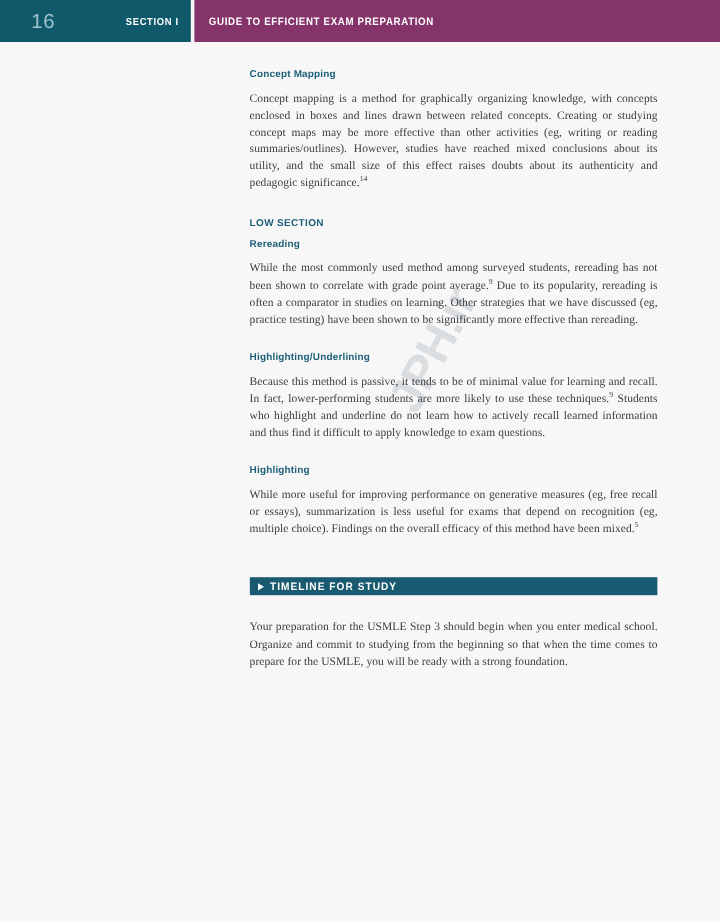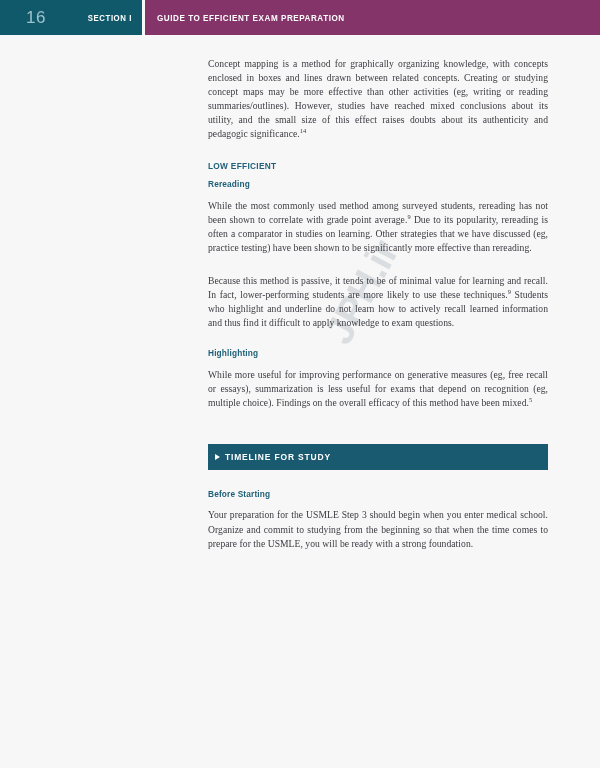--- a/index.html
+++ b/index.html
@@ -19,21 +19,21 @@
   .page-header {
     position: absolute;
     top: 0;
     left: 0;
     width: 600px;
     height: 35px;
     display: flex;
     align-items: stretch;
   }
   .header-left {
-    width: 142px;
+    width: 159px;
     background: #10596b;
     display: flex;
     align-items: center;
     position: relative;
     box-sizing: border-box;
   }
   .page-number {
     color: #9dc3cc;
     font-size: 17px;
     font-weight: 400;
@@ -118,21 +118,21 @@
     vertical-align: super;
     line-height: 0;
   }
 
   .gap-lg { margin-bottom: 27px; }
   .gap-xl { margin-bottom: 31px; }
 
   
   .banner {
     background: #1a5a70;
-    height: 26px;
+    height: 15px;
     display: flex;
     align-items: center;
     padding-left: 7px;
     margin: 0 0 20px 0;
     box-sizing: border-box;
   }
   .banner-arrow {
     width: 0;
     height: 0;
     border-top: 3.6px solid transparent;
@@ -179,34 +179,35 @@
   <div class="header-divider"></div>
   <div class="header-right">
     <span class="header-title">GUIDE TO EFFICIENT EXAM PREPARATION</span>
   </div>
 </div>
 
 <div class="watermark">JPH.ir</div>
 
 <div class="content">
 
+  <h3 class="sub-head">Concept Mapping</h3>
   <p class="body gap-lg"><span>Concept mapping is a method for graphically organizing knowledge, with concepts enclosed in boxes and lines drawn between related concepts. Creating or studying concept maps may be more effective than other activities (eg, writing or reading summaries/outlines). However, studies have reached mixed conclusions about its utility, and the small size of this effect raises doubts about its authenticity and pedagogic significance.</span><sup>14</sup></p>
 
-  <h4 class="section-caps" style="margin-top:0;">LOW EFFICIENT</h4>
+  <h4 class="section-caps" style="margin-top:0;">LOW SECTION</h4>
 
   <h3 class="sub-head" style="margin-top:0;">Rereading</h3>
   <p class="body gap-xl"><span>While the most commonly used method among surveyed students, rereading has not been shown to correlate with grade point average.</span><sup>9</sup><span> Due to its popularity, rereading is often a comparator in studies on learning. Other strategies that we have discussed (eg, practice testing) have been shown to be significantly more effective than rereading.</span></p>
 
+  <h3 class="sub-head">Highlighting/Underlining</h3>
   <p class="body gap-xl"><span>Because this method is passive, it tends to be of minimal value for learning and recall. In fact, lower-performing students are more likely to use these techniques.</span><sup>9</sup><span> Students who highlight and underline do not learn how to actively recall learned information and thus find it difficult to apply knowledge to exam questions.</span></p>
 
   <h3 class="sub-head">Highlighting</h3>
   <p class="body" style="margin-bottom:33px;"><span>While more useful for improving performance on generative measures (eg, free recall or essays), summarization is less useful for exams that depend on recognition (eg, multiple choice). Findings on the overall efficacy of this method have been mixed.</span><sup>5</sup></p>
 
   <div class="banner">
     <span class="banner-arrow"></span>
     <span class="banner-text">TIMELINE FOR STUDY</span>
   </div>
 
-  <h3 class="sub-head">Before Starting</h3>
   <p class="body" style="margin-bottom:29px;">Your preparation for the USMLE Step 3 should begin when you enter medical school. Organize and commit to studying from the beginning so that when the time comes to prepare for the USMLE, you will be ready with a strong foundation.</p>
 
 
 </div>
 
 </body></html>

